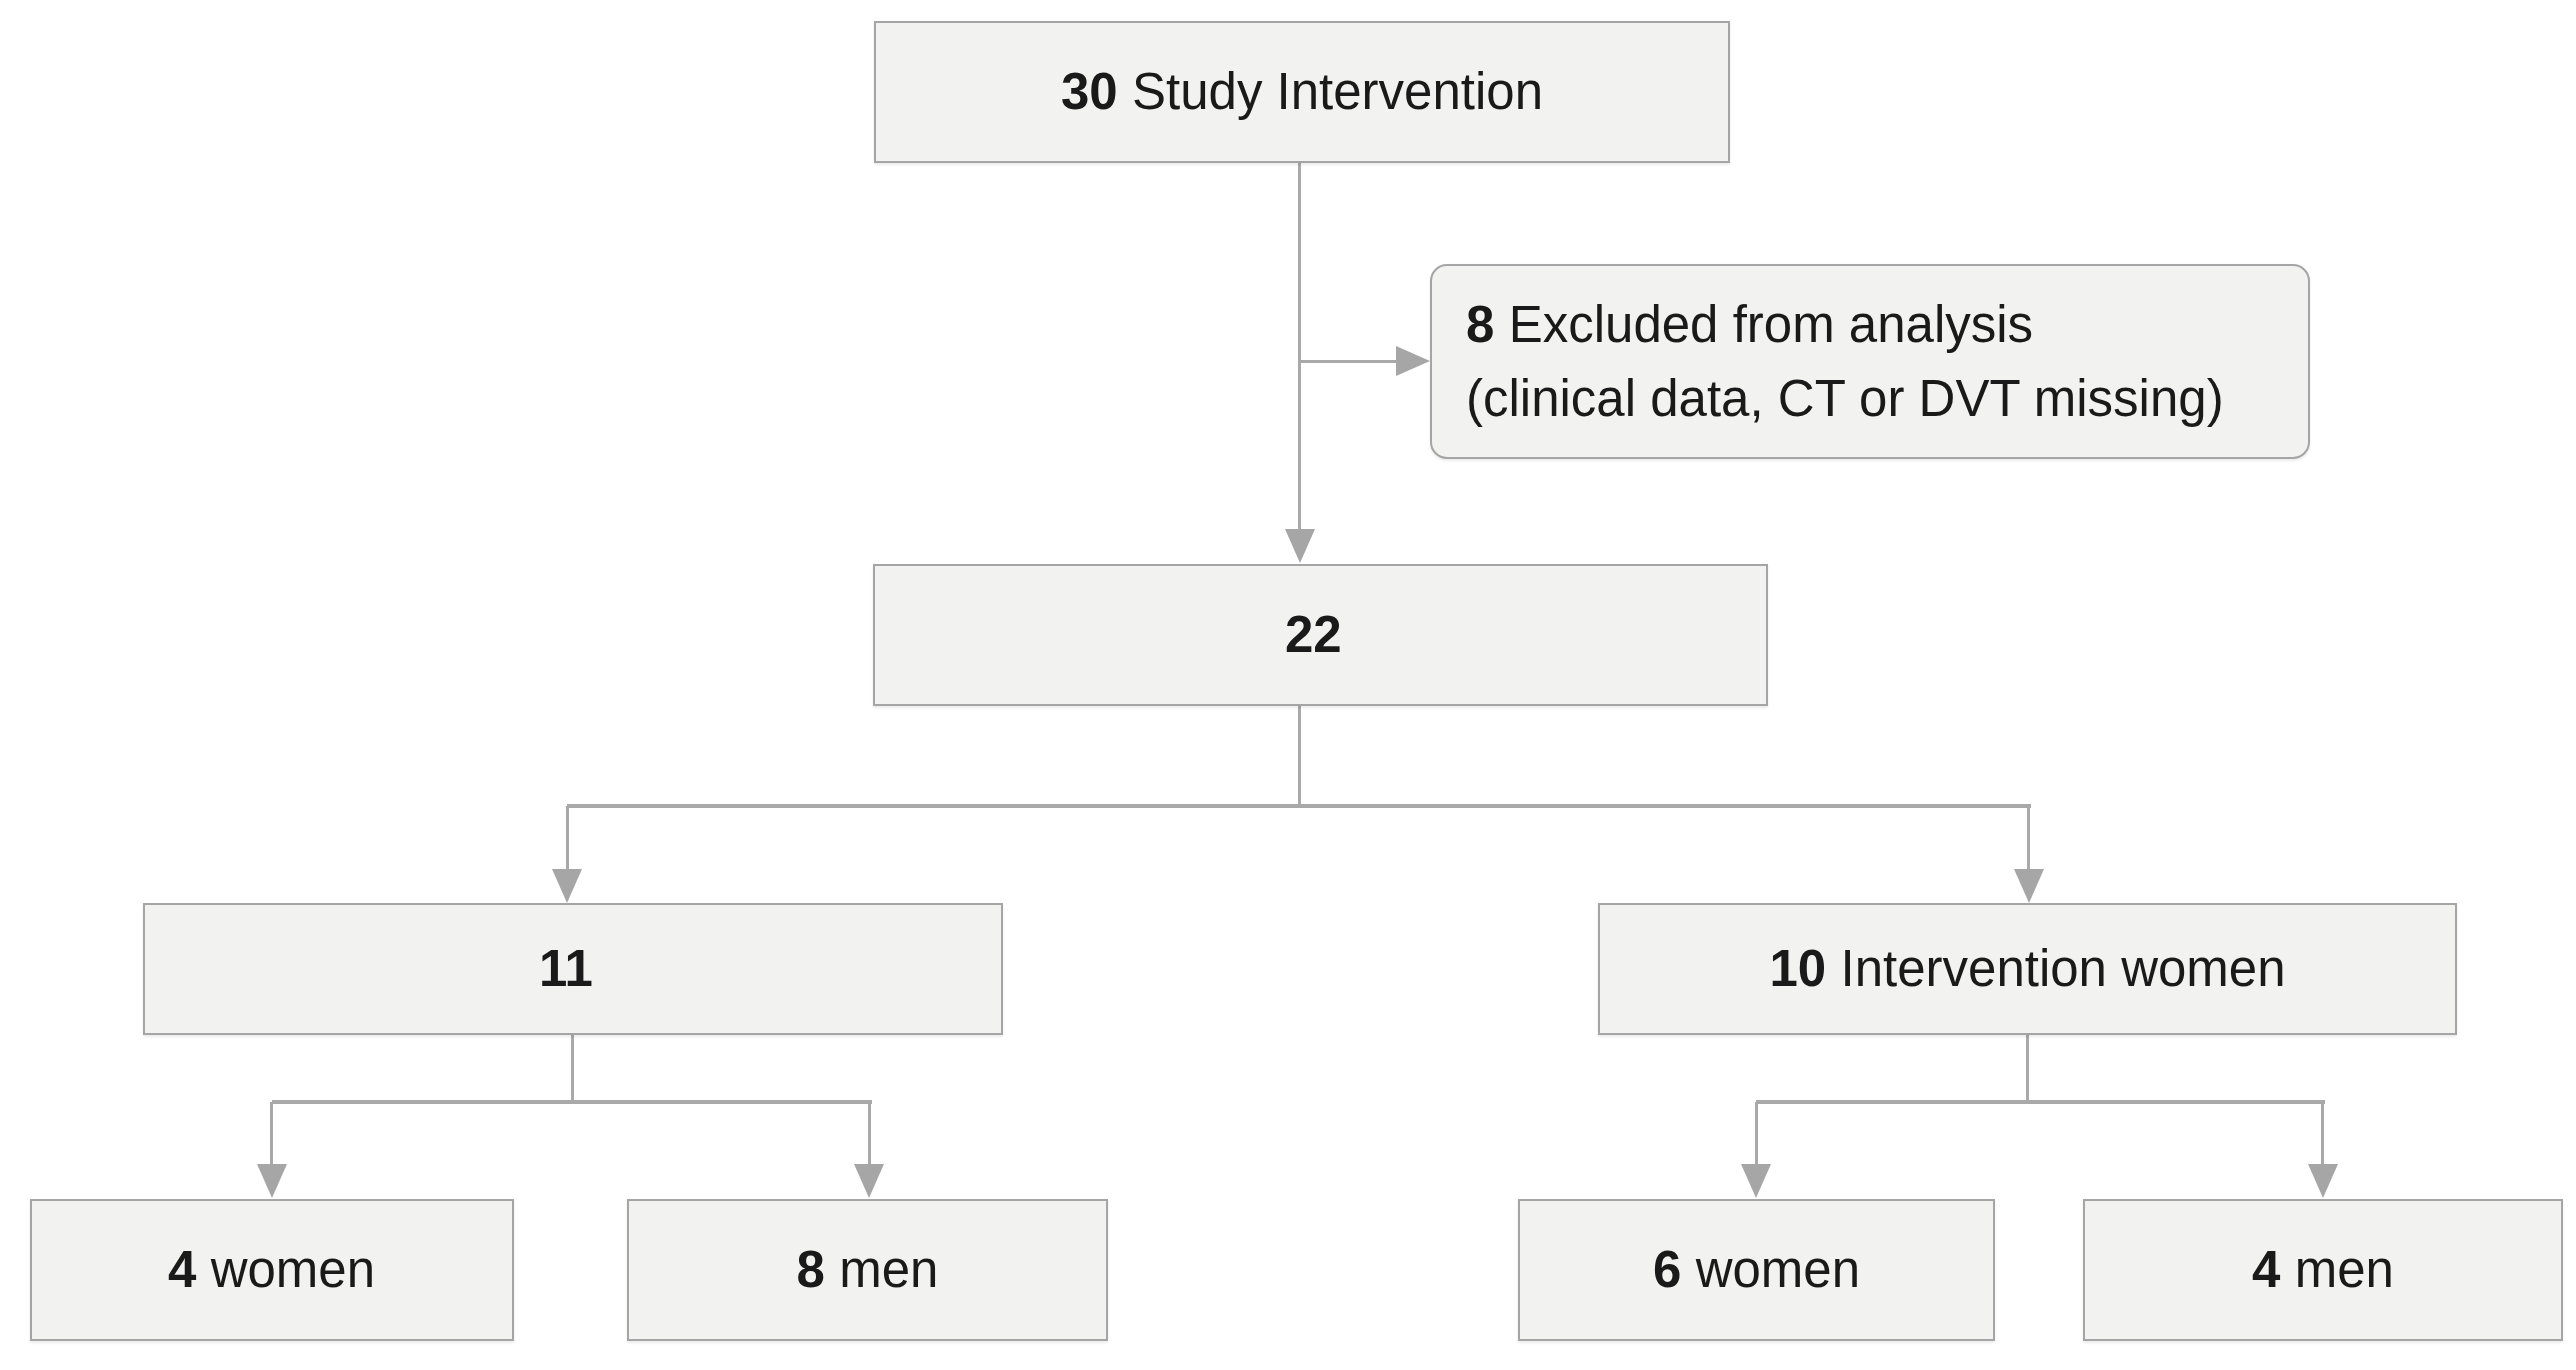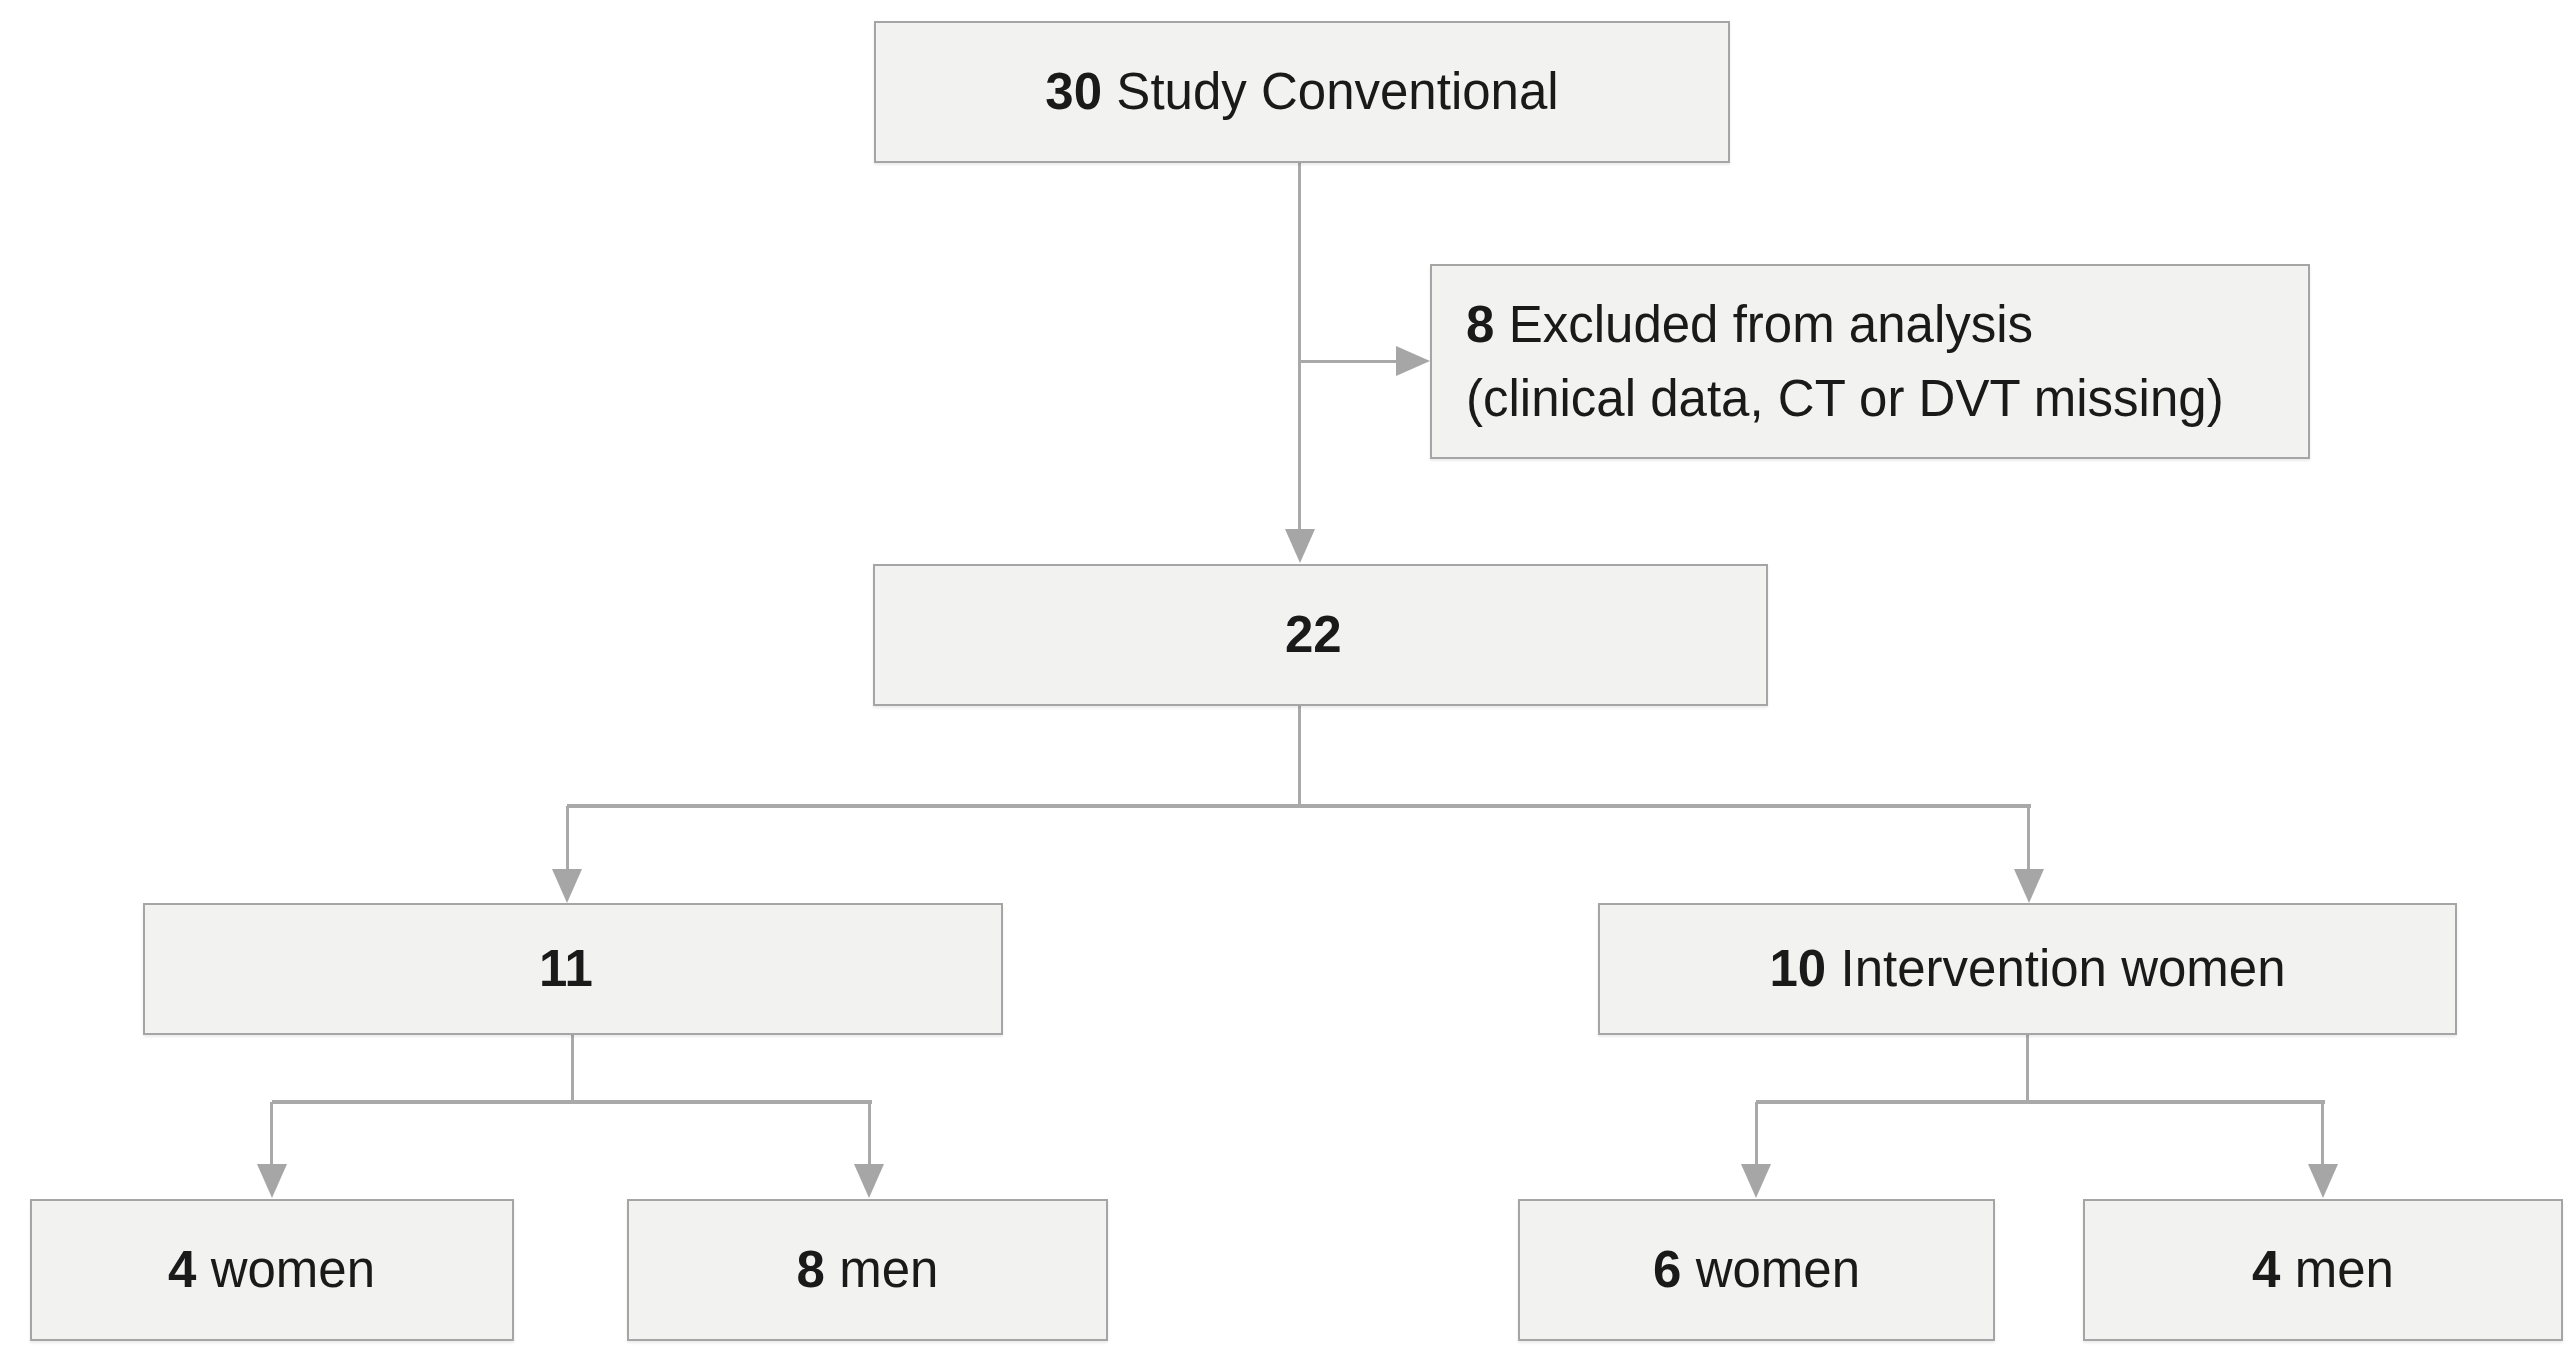--- a/index.html
+++ b/index.html
@@ -38,20 +38,21 @@
   .box .num{
     font-weight:bold;
     margin-right:14.3px;
   }
   .box.left-align{
     flex-direction:column;
     align-items:flex-start;
     justify-content:center;
     padding-left:34px;
     line-height:1.45;
+    border-radius:17px;
   }
   .box.left-align .row{display:block;}
   .vline{
     position:absolute;
     width:2.5px;
     background:var(--line);
   }
   .hline{
     position:absolute;
     height:2.5px;
@@ -99,21 +100,21 @@
 
   <div class="vline" style="left:2026px;top:1035px;height:68px;"></div>
   <div class="hline thick" style="left:1756px;top:1100px;width:569px;"></div>
   <div class="vline" style="left:1755px;top:1102px;height:63px;"></div>
   <div class="arrow-down" style="left:1741px;top:1164px;"></div>
   <div class="vline" style="left:2321px;top:1102px;height:63px;"></div>
   <div class="arrow-down" style="left:2308px;top:1164px;"></div>
 
   <div class="box" style="left:874px;top:21px;width:856px;height:142px;">
     <span class="num">30</span>
-    <span class="lbl">Study Conventional</span>
+    <span class="lbl">Study Intervention</span>
   </div>
 
   <div class="box left-align" style="left:1430px;top:264px;width:880px;height:195px;">
     <span class="row"><span class="num">8</span><span class="lbl">Excluded from analysis</span></span>
     <span class="row">(clinical data, CT or DVT missing)</span>
   </div>
 
   <div class="box" style="left:873px;top:564px;width:895px;height:142px;">
     <span class="num">22</span>
   </div>

